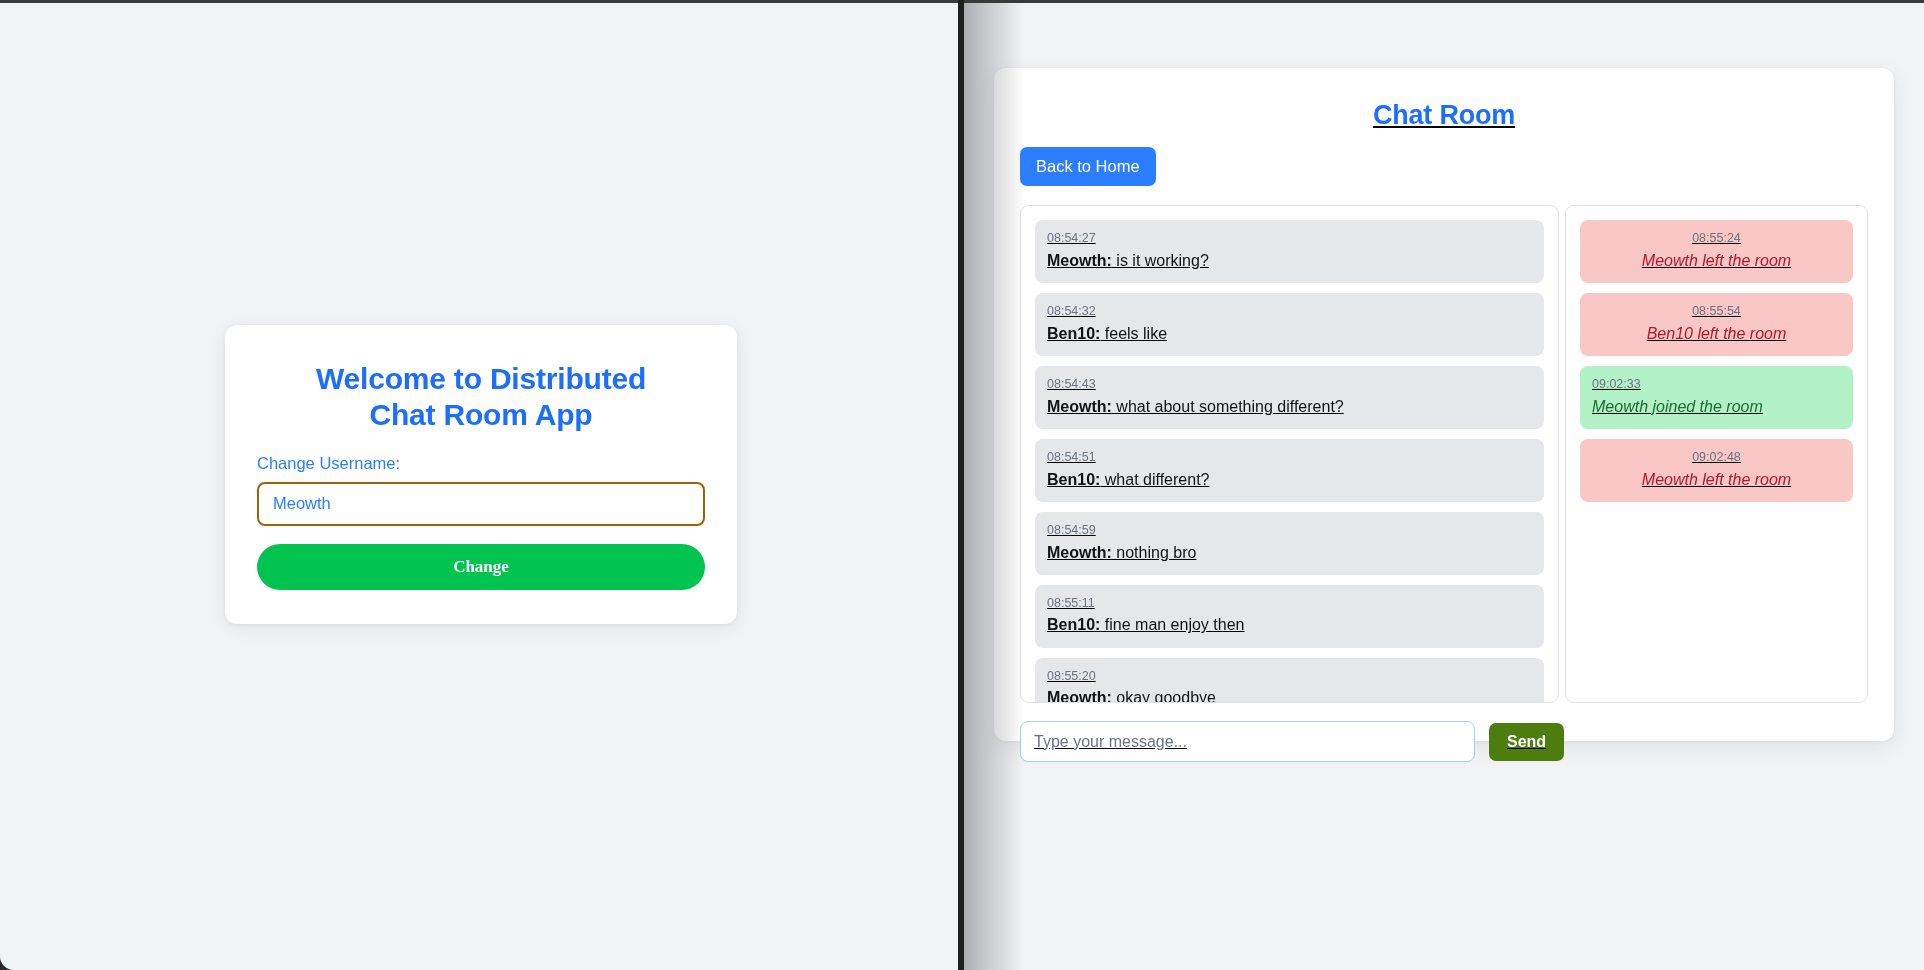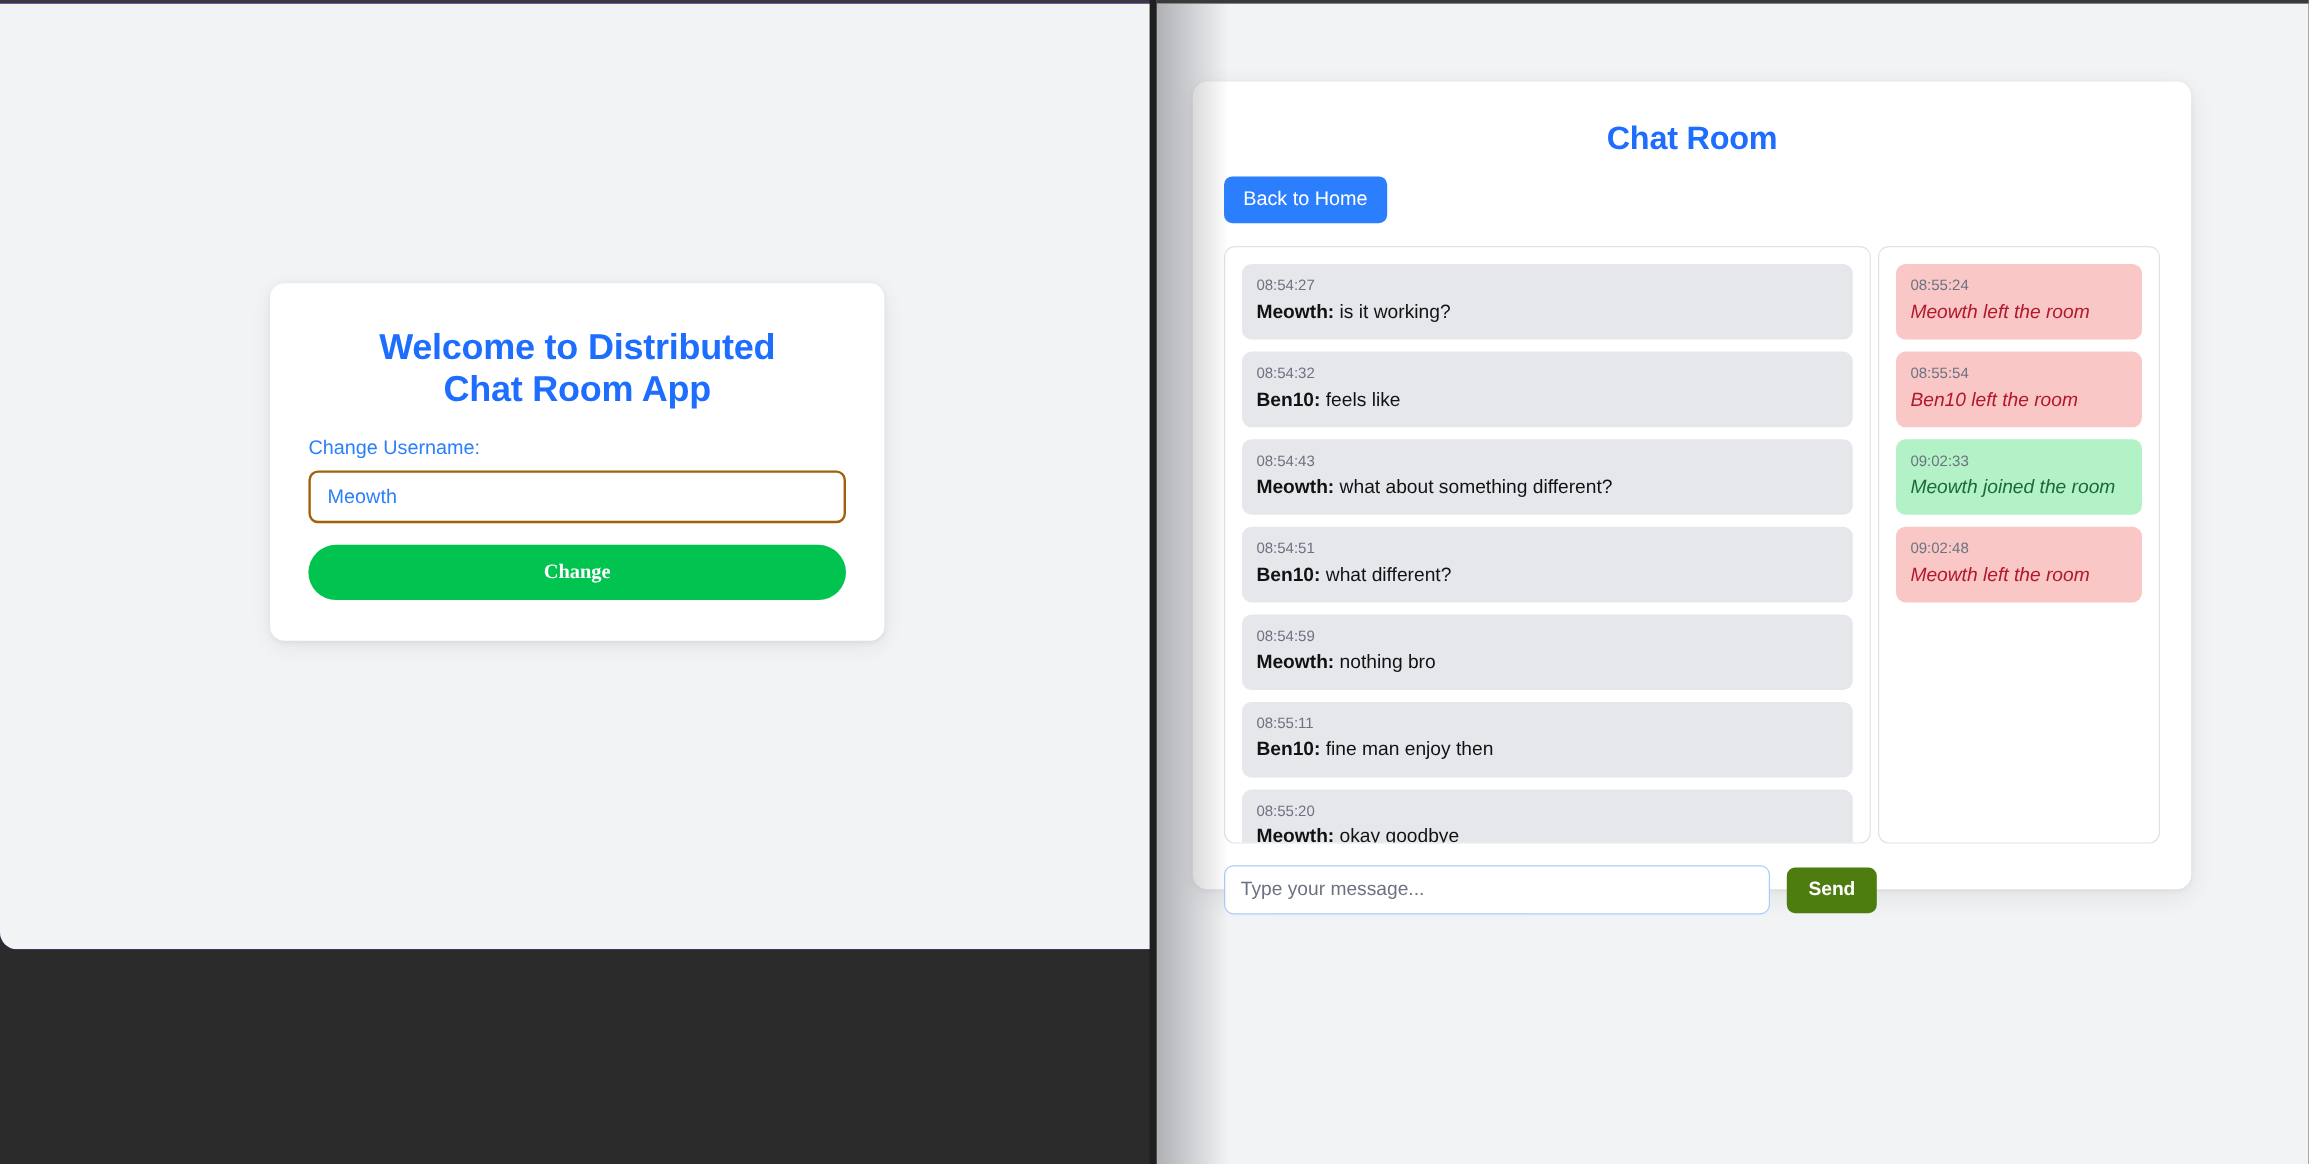--- a/index.html
+++ b/index.html
@@ -18,22 +18,22 @@
     height: 970px;
     background: #2b2b2b;
   }
 
   
   #left-window {
     position: absolute;
     left: 0;
     top: 0;
     width: 962px;
-    height: 791px;
-    background: #6d28d9;
+    height: 970px;
+    background: #14b8a6;
     border-top: 3px solid #3a3a3a;
     border-bottom-left-radius: 14px;
     overflow: hidden;
   }
 
   #left-page {
     position: absolute;
     inset: 0;
     background: #f1f3f5;
     display: flex;
@@ -125,26 +125,27 @@
     height: 100%;
     background: linear-gradient(to right, rgba(140,140,145,0.65), rgba(160,160,165,0.0));
     pointer-events: none;
     z-index: 5;
   }
 
   .chat-card {
     position: absolute;
     left: 30px;
     top: 65px;
-    width: 832px;
+    width: 900px;
     height: 673px;
     background: #ffffff;
     border-radius: 12px;
     box-shadow: 0 6px 22px rgba(0,0,0,0.07), 0 1px 4px rgba(0,0,0,0.05);
     padding: 26px 26px 22px 26px;
+    text-decoration: underline;
   }
 
   .chat-title {
     color: #1d6dff;
     font-size: 27px;
     font-weight: bold;
     text-align: center;
     margin-top: 6px;
     margin-bottom: 16px;
     letter-spacing: -0.2px;
@@ -208,21 +209,21 @@
   }
 
   .msg-user { font-weight: bold; }
 
   .event-bubble {
     border-radius: 8px;
     padding: 9px 12px 11px 12px;
     margin-bottom: 10px;
   }
 
-  .event-bubble.left-evt  { background: #fac7c7; }
+  .event-bubble.left-evt  { background: #fac7c7; text-align: center; }
   .event-bubble.join-evt  { background: #b3f2c6; }
 
   .event-time {
     color: #6b7280;
     font-size: 12.5px;
     line-height: 1.5;
   }
 
   .event-text {
     font-style: italic;

